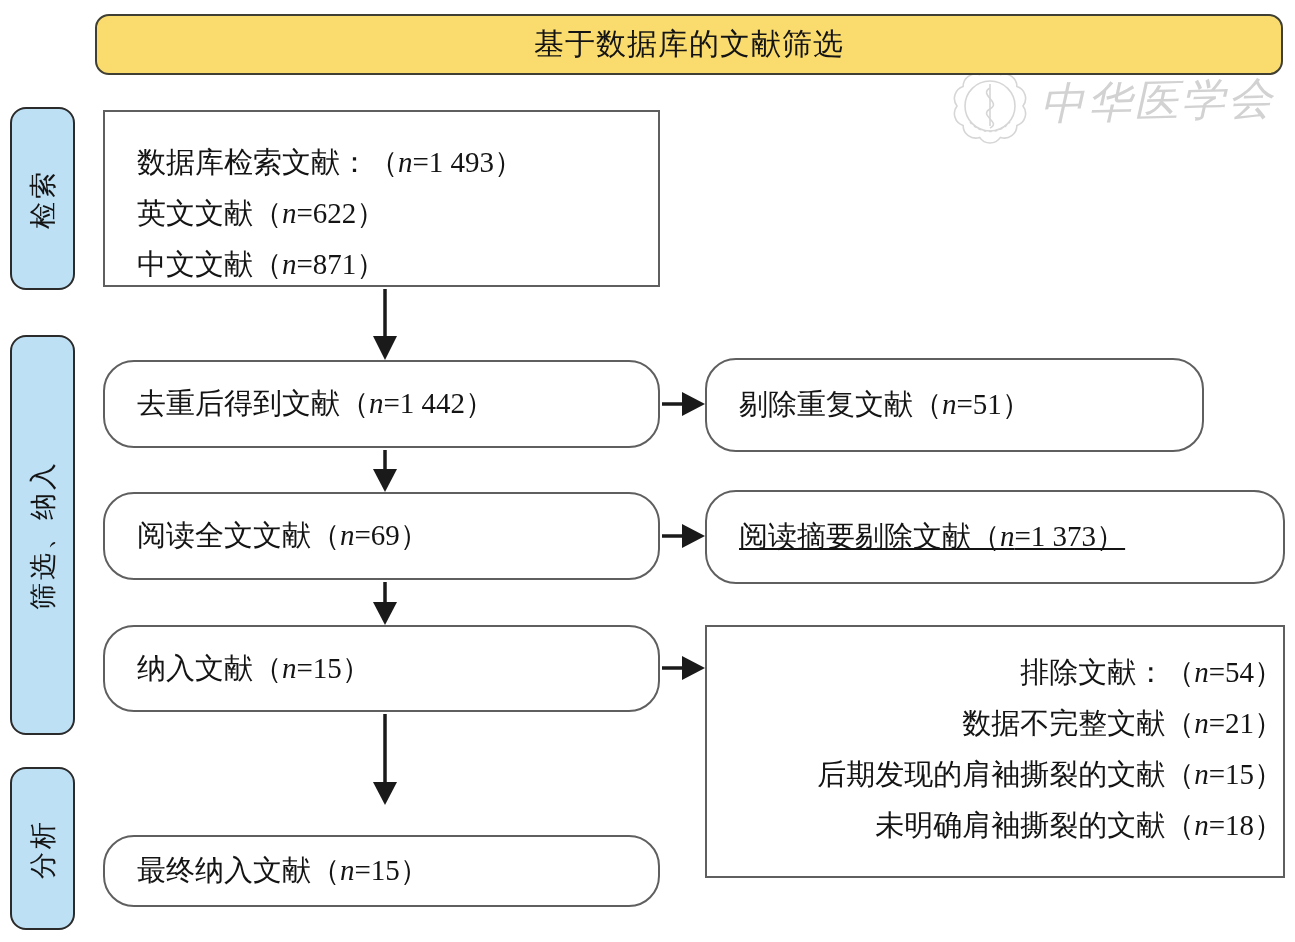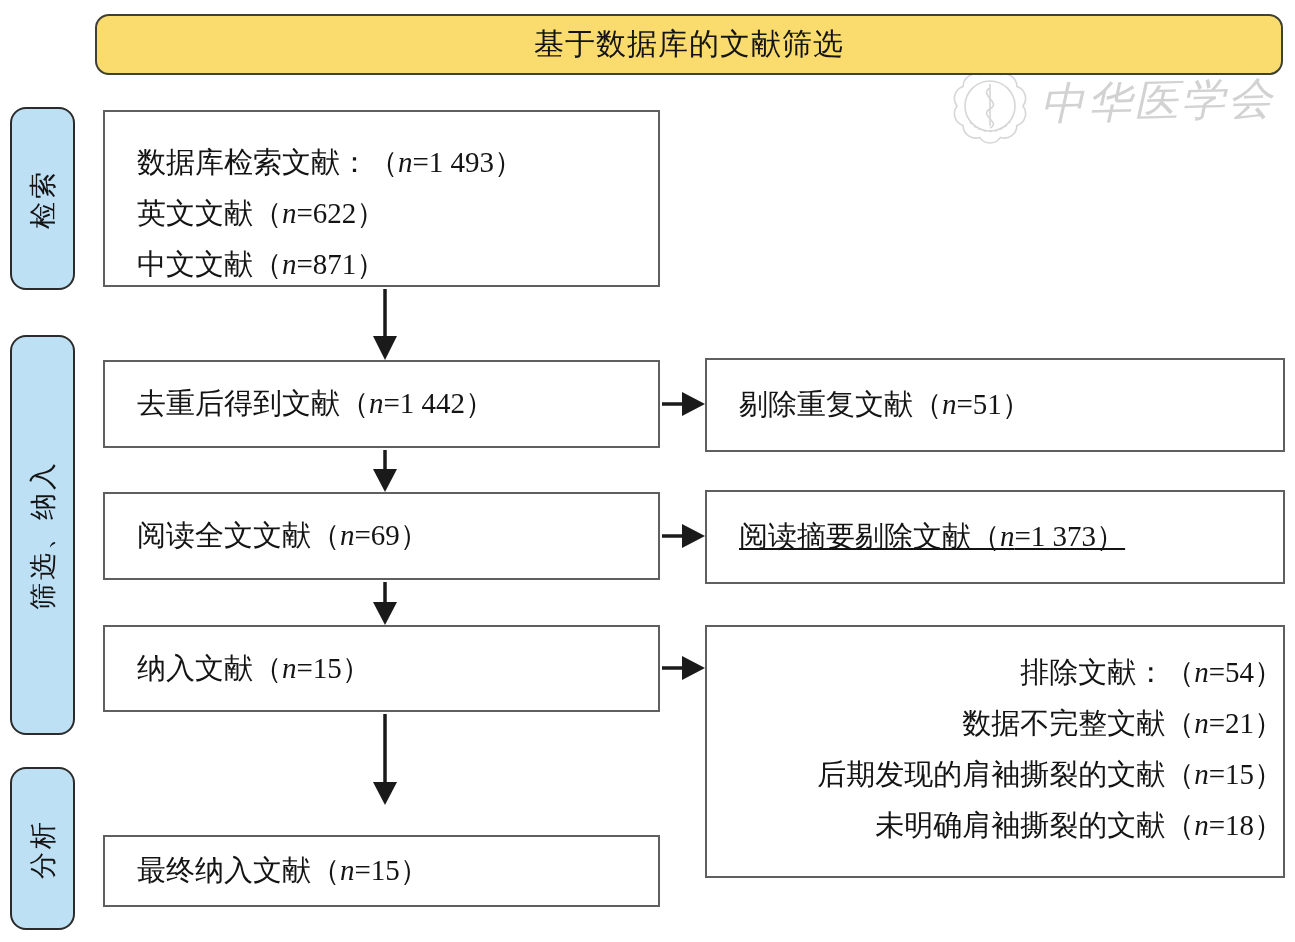--- a/index.html
+++ b/index.html
@@ -31,29 +31,29 @@
     transform:rotate(-90deg);white-space:nowrap;font-size:27px;letter-spacing:3px;
   }
   .stage-search{top:107px;height:183px;}
   .stage-screen{top:335px;height:400px;}
   .stage-analysis{top:767px;height:163px;}
   
   .fbox{
     position:absolute;background:#fff;border:2px solid #5f5f5f;box-sizing:border-box;
     font-size:29px;z-index:2;
   }
-  .fbox.single{display:flex;align-items:center;padding-left:32px;}
+  .fbox.single{display:flex;align-items:center;padding-left:32px;border-radius:31px;}
   .fbox.multi{padding-left:32px;}
   .fbox.multi .line{line-height:51px;}
   .box-identified{left:103px;top:110px;width:557px;height:177px;padding-top:25px;}
   .box-dedup{left:103px;top:360px;width:557px;height:88px;}
   .box-fulltext{left:103px;top:492px;width:557px;height:88px;}
   .box-included{left:103px;top:625px;width:557px;height:87px;}
   .box-final{left:103px;top:835px;width:557px;height:72px;}
-  .box-dupremoved{left:705px;top:358px;width:580px;height:94px;padding-left:34px;}
+  .box-dupremoved{left:705px;top:358px;width:499px;height:94px;padding-left:34px;}
   .box-absexcluded{left:705px;top:490px;width:580px;height:94px;padding-left:34px;text-decoration:underline;}
   .box-excluded{left:705px;top:625px;width:580px;height:253px;padding-left:34px;padding-top:20px;text-align:right;}
   .box-excluded .line{line-height:52px;}
   i{font-style:italic;}
   
   .arrows{position:absolute;left:0;top:0;z-index:2;pointer-events:none;}
 </style>
 </head>
 <body>
 

